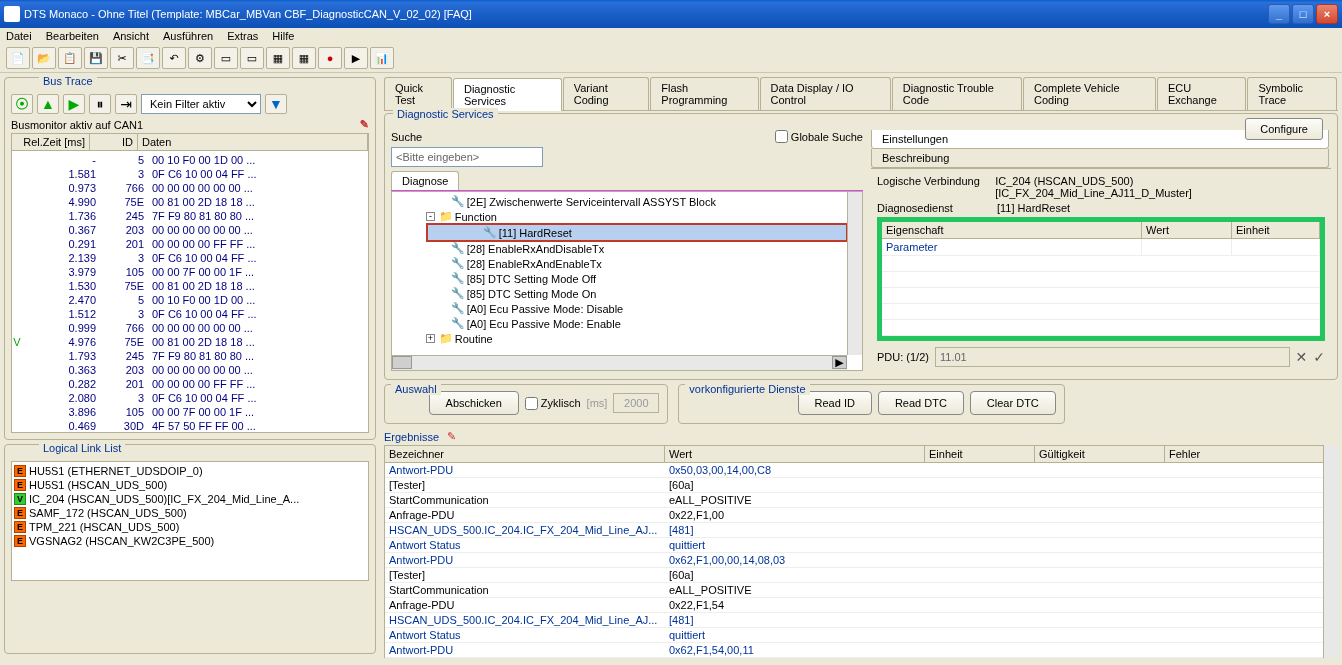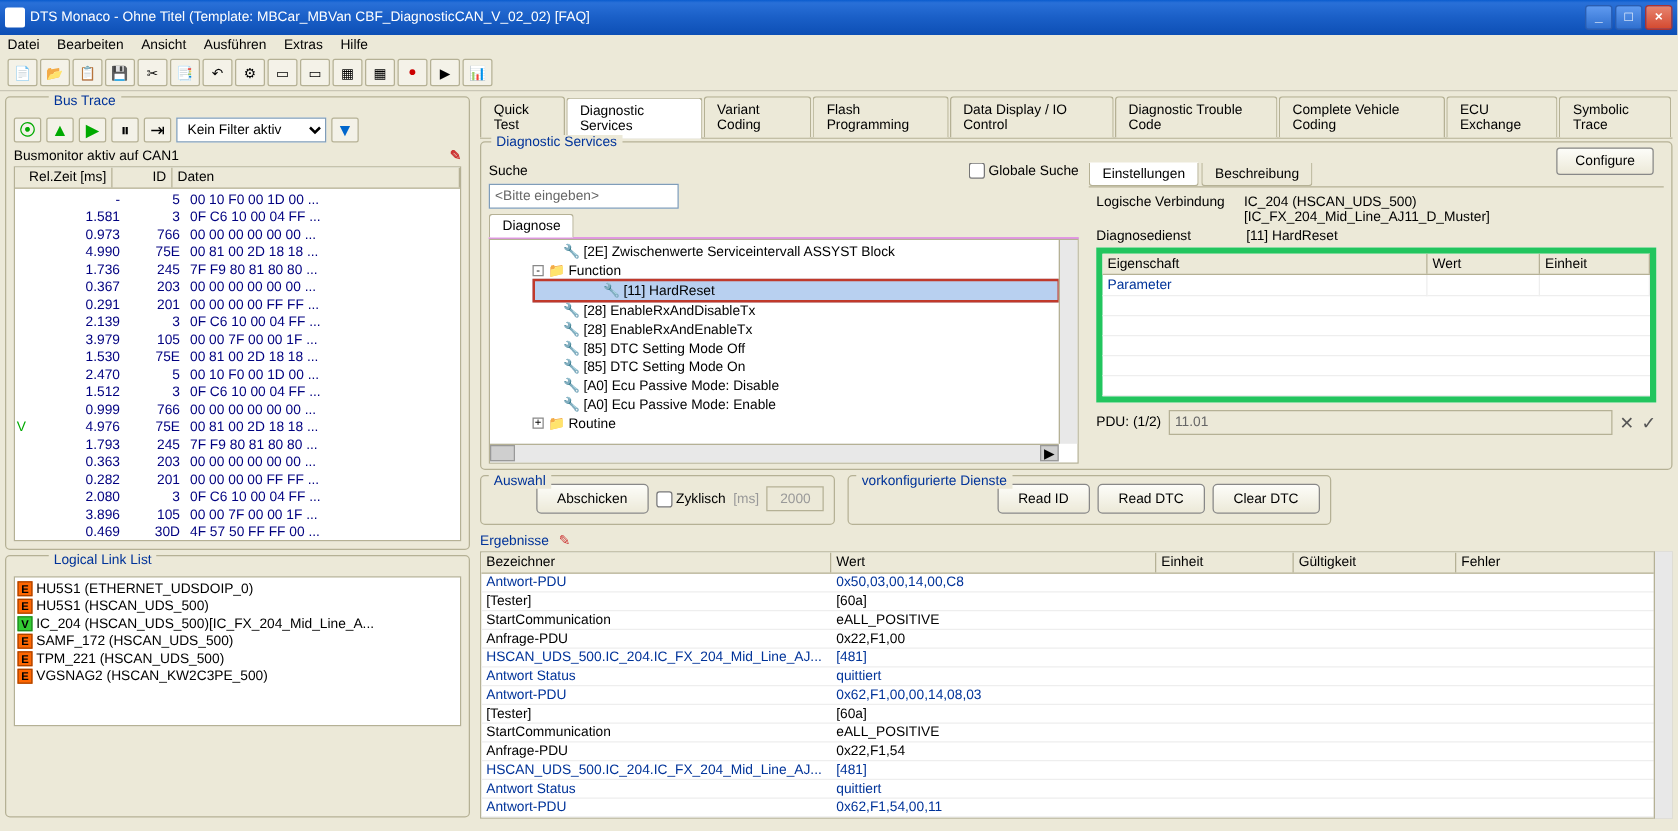--- a/index.html
+++ b/index.html
@@ -61,21 +61,21 @@
 .tree-item { display: flex; align-items: center; gap: 2px; padding: 1px 0; }
 .tree-item .tog { width: 9px; height: 9px; border: 1px solid #888; display:flex; align-items:center; justify-content:center; font-size:9px; line-height:7px; margin-right: 2px; }
 .tree-item .ico { font-size: 11px; }
 .tree-item.sel { background: #b8d0f0; border: 2px solid #c0392b; margin: -1px 10px -1px 30px; padding: 1px 4px; }
 .tree-item.ind1 { padding-left: 30px; }
 .tree-item.ind2 { padding-left: 55px; }
 .tree-scroll { position:absolute; bottom:0; left:0; right:15px; height:15px; background:#e8e8e8; border-top:1px solid #b5b195; }
 .tree-scroll .thumb { height:13px; width:20px; background:#cfcfcf; border:1px solid #999; position:absolute; left:0; top:0; }
 .tree-scroll .arr { width:15px; height:13px; background:#cfcfcf; border:1px solid #999; position:absolute; right:0; top:0; display:flex;align-items:center;justify-content:center; }
 .tree-vscroll { position:absolute; top:0; right:0; bottom:15px; width:15px; background:#e8e8e8; border-left:1px solid #b5b195; }
-.props-tabs { display: flex; }
+.props-tabs { display: flex; flex-direction: column; }
 .props-tab { padding: 3px 10px; border: 1px solid #b5b195; border-top: none; background: #ece9d8; border-radius: 0 0 3px 3px; margin-right: 2px; font-size:11px; }
 .props-tab.active { background: #fff; }
 .props-body { padding: 6px; background: #ece9d8; border-top: 1px solid #b5b195; }
 .props-row { display: flex; margin-bottom: 3px; }
 .props-row .lbl { width: 120px; }
 .props-table { background: #fff; border: 5px solid #22c55e; }
 .props-table .hdr { display: flex; background: #ece9d8; border-bottom: 1px solid #b5b195; }
 .props-table .hdr div { padding: 2px 4px; border-right: 1px solid #b5b195; }
 .props-table .row { display: flex; }
 .props-table .row div { padding: 2px 4px; border-right: 1px solid #eee; border-bottom:1px solid #eee; }

